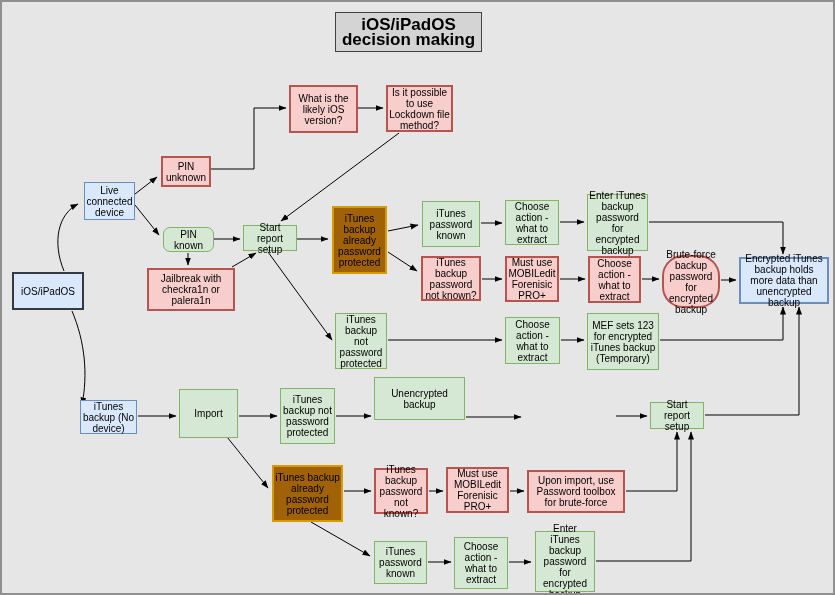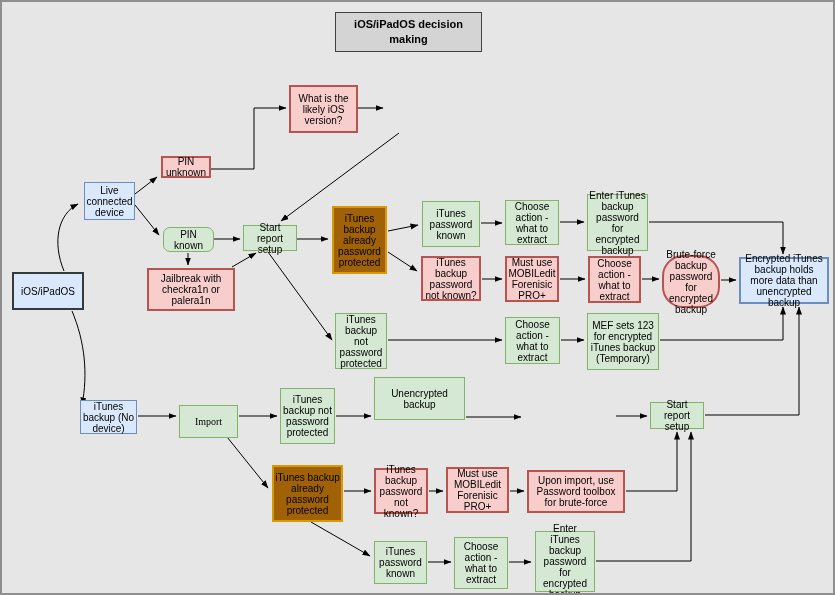--- a/index.html
+++ b/index.html
@@ -16,21 +16,21 @@
   }
   .blue{background:#dae8fc;border:1px solid #6c8ebf;}
   .blue2{background:#dae8fc;border:2px solid #6c8ebf;}
   .green{background:#d5e8d4;border:1px solid #82b366;}
   .red{background:#f8cecc;border:2px solid #b85450;}
   .orange{background:#a16207;border:2px solid #d79b00;}
   .startnode{background:#dae8fc;border:2px solid #36393d;}
   .titlebox{
     position:absolute;display:flex;align-items:center;justify-content:center;
     text-align:center;background:#d4d4d4;border:1px solid #424242;
-    font-size:11px;line-height:15px;font-weight:bold;box-sizing:border-box;
+    font-size:17px;line-height:15px;font-weight:bold;box-sizing:border-box;
   }
 </style>
 </head>
 <body>
 
 <div id="canvas">
 
   <svg id="edges" viewBox="0 0 831 591" xmlns="http://www.w3.org/2000/svg">
     <defs>
       <marker id="arr" markerWidth="9" markerHeight="7" refX="7.5" refY="3" orient="auto" markerUnits="userSpaceOnUse">
@@ -79,28 +79,29 @@
       <path d="M 594 559 L 689 559 L 689 430" marker-end="url(#arr)"></path>
     </g>
   </svg>
 
   <div class="titlebox" style="left:333px;top:10px;width:147px;height:40px;">iOS/iPadOS decision making</div>
 
   <div class="node startnode" style="left:10px;top:270px;width:72px;height:38px;">iOS/iPadOS</div>
 
   <div class="node blue" style="left:82px;top:180px;width:51px;height:38px;">Live connected device</div>
 
-  <div class="node red" style="left:159px;top:154px;width:50px;height:22px;">PIN unknown</div>
+  <div class="node red" style="left:159px;top:154px;width:50px;height:31px;">PIN unknown</div>
 
   <div class="node green" style="left:161px;top:225px;width:51px;height:25px;border-radius:7px;">PIN known</div>
 
   <div class="node red" style="left:145px;top:266px;width:88px;height:43px;">Jailbreak with checkra1n or palera1n</div>
 
   <div class="node red" style="left:287px;top:83px;width:69px;height:48px;">What is the likely iOS version?</div>
 
+  <div class="node red" style="left:384px;top:83px;width:67px;height:47px;">Is it possible to use Lockdown file method?</div>
 
   <div class="node green" style="left:241px;top:223px;width:54px;height:26px;">Start report setup</div>
 
   <div class="node orange" style="left:330px;top:204px;width:55px;height:68px;">iTunes backup already password protected</div>
 
   <div class="node green" style="left:420px;top:199px;width:58px;height:46px;">iTunes password known</div>
 
   <div class="node red" style="left:419px;top:254px;width:60px;height:45px;">iTunes backup password not known?</div>
 
   <div class="node green" style="left:503px;top:198px;width:54px;height:45px;">Choose action - what to extract</div>
@@ -116,21 +117,21 @@
   <div class="node blue2" style="left:737px;top:255px;width:90px;height:47px;">Encrypted iTunes backup holds more data than unencrypted backup</div>
 
   <div class="node green" style="left:333px;top:311px;width:52px;height:56px;">iTunes backup not password protected</div>
 
   <div class="node green" style="left:503px;top:315px;width:55px;height:47px;">Choose action - what to extract</div>
 
   <div class="node green" style="left:585px;top:311px;width:72px;height:57px;">MEF sets 123 for encrypted iTunes backup (Temporary)</div>
 
   <div class="node blue" style="left:78px;top:398px;width:57px;height:34px;">iTunes backup (No device)</div>
 
-  <div class="node green" style="left:177px;top:403px;width:59px;height:33px;font-family:Liberation Serif, serif;">Import</div>
+  <div class="node green" style="left:177px;top:387px;width:59px;height:49px;">Import</div>
 
   <div class="node green" style="left:278px;top:386px;width:55px;height:56px;">iTunes backup not password protected</div>
 
   <div class="node orange" style="left:270px;top:463px;width:71px;height:57px;">iTunes backup already password protected</div>
 
   <div class="node green" style="left:372px;top:375px;width:91px;height:43px;">Unencrypted backup</div>
 
 
   <div class="node green" style="left:648px;top:400px;width:54px;height:27px;">Start report setup</div>
 

